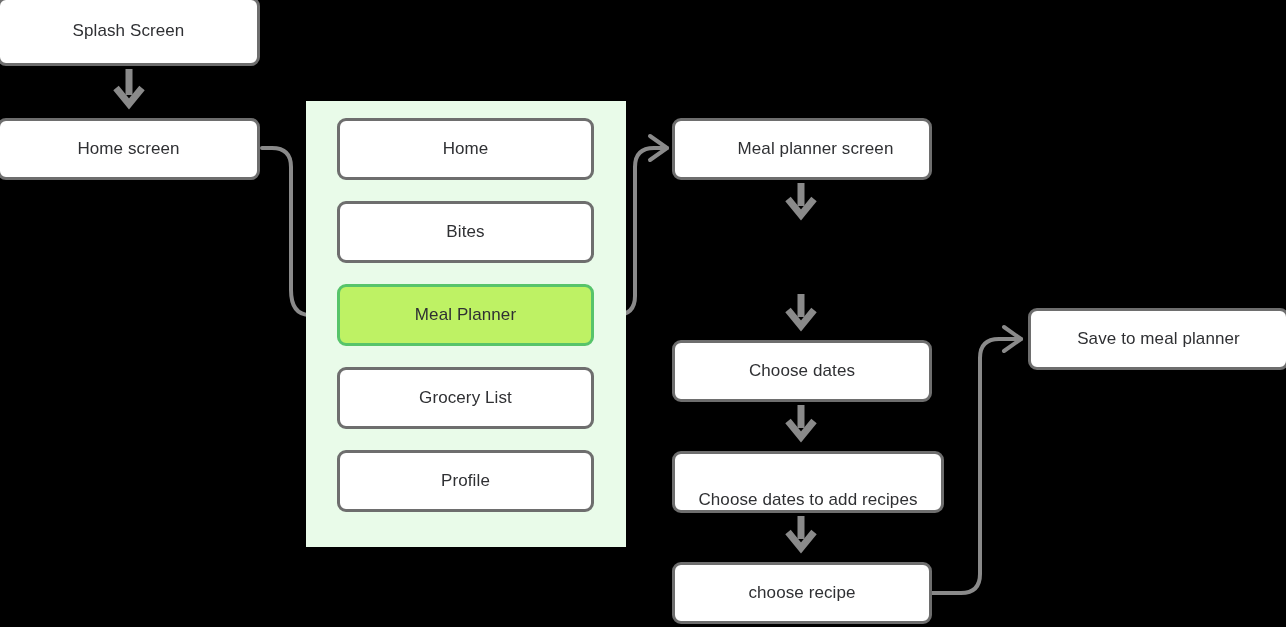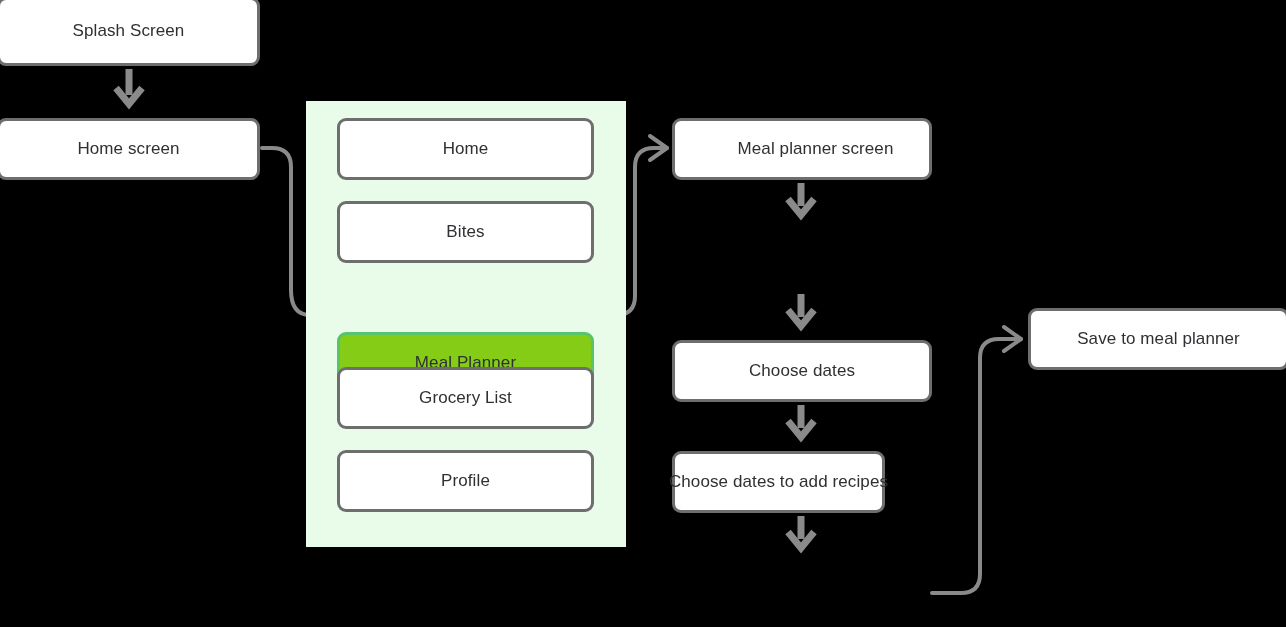--- a/index.html
+++ b/index.html
@@ -50,23 +50,22 @@
     border: 3px solid #6e6e6e;
     border-radius: 9px;
     color: #2f3033;
     font-size: 17px;
     line-height: 1.2;
     letter-spacing: 0.1px;
     text-align: center;
     white-space: nowrap;
   }
   .node.selected {
-    background: #84cc16;
+    background: #bef264;
     border-color: #57c46a;
-    margin-top: 48px;
   }
   .node .label {
     display: block;
   }
 </style>
 </head>
 <body>
 
 <div id="canvas">
 
@@ -142,22 +141,25 @@
 
   <div class="node" style="left:672px; top:118px; width:260px; height:62px;padding-left:27px;">
     <span class="label">Meal planner screen</span>
   </div>
 
 
   <div class="node" style="left:672px; top:340px; width:260px; height:62px;">
     <span class="label">Choose dates</span>
   </div>
 
-  <div class="node" style="left:672px; top:451px; width:213px; height:62px;">
+  <div class="node" style="left:672px; top:451px; width:272px; height:62px;align-items:flex-end;">
     <span class="label">Choose dates to add recipes</span>
   </div>
 
+  <div class="node" style="left:672px; top:562px; width:260px; height:62px;">
+    <span class="label">choose recipe</span>
+  </div>
 
   <div class="node" style="left:1028px; top:308px; width:261px; height:62px;">
     <span class="label">Save to meal planner</span>
   </div>
 
 </div>
 
 </body></html>

